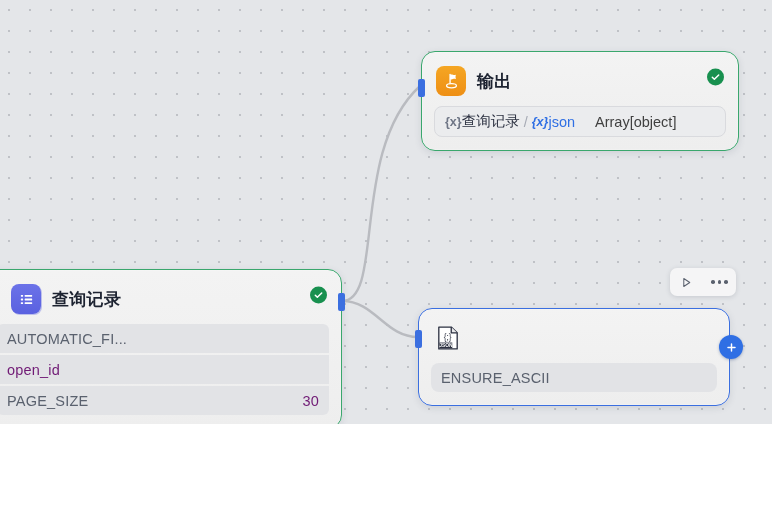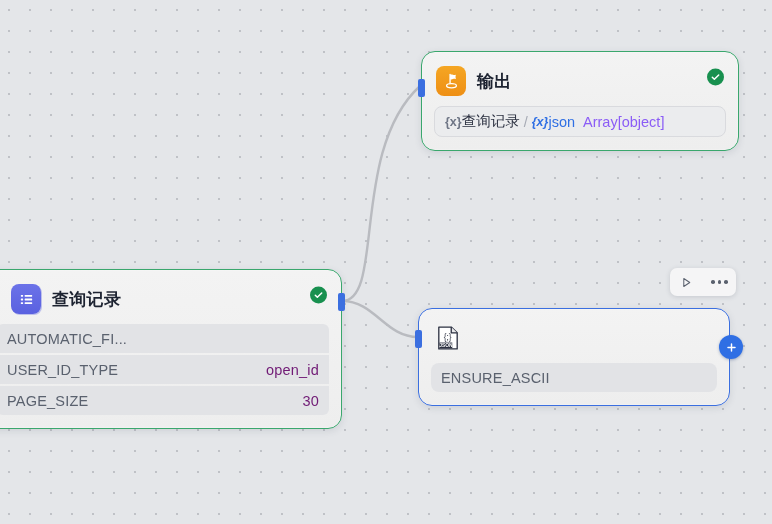--- a/index.html
+++ b/index.html
@@ -5,21 +5,21 @@
   * { box-sizing: border-box; margin: 0; padding: 0; }
   html, body {
     width: 772px; height: 524px;
     overflow: hidden;
     font-family: "Liberation Sans", "DejaVu Sans", sans-serif;
   }
 
   #canvas {
     position: relative;
     width: 772px;
-    height: 524px;
+    height: 424px;
     background-color: #e4e6e9;
     background-image:
       radial-gradient(circle at 1px 1px, rgba(160,163,170,0.55) 1.1px, transparent 1.3px);
     background-size: 21px 21px;
     background-position: 8px 9px;
     overflow: hidden;
   }
 
   
   #edges {
@@ -126,21 +126,21 @@
     padding: 0 10px;
     font-size: 14.5px;
     white-space: nowrap;
     overflow: hidden;
   }
   .tok-x { color: #6e7585; font-size: 12.5px; font-weight: bold; }
   .tok-x.blue { color: #2f6fe4; font-style: italic; }
   .tok-name-dark { color: #2b3040; }
   .tok-name-blue { color: #2f6fe4; }
   .tok-sep { color: #a7abb5; margin: 0 4px; }
-  .tok-type { color: #8b5cf6; margin-left: 8px; }
+  .tok-type { color: #404040; margin-left: 20px; }
 
   
   .handle {
     position: absolute;
     width: 7px; height: 18px;
     background: #3b6fe0;
     border-radius: 2px;
     z-index: 5;
   }
   .handle.left  { left: -4px; }
@@ -233,21 +233,20 @@
           <path d="M5 12.5l4.5 4.5L19 7.5" fill="none" stroke="#ffffff" stroke-width="3.2" stroke-linecap="round" stroke-linejoin="round"></path>
         </svg>
       </div>
     </div>
 
     <div class="node-body rows-stack" style="padding-left:38px;">
       <div class="param-row single">
         <span class="pkey">AUTOMATIC_FI...</span>
       </div>
       <div class="param-row">
-        <span class="pkey">USER_ID_TYPE</span>
         <span class="pval">open_id</span>
       </div>
       <div class="param-row">
         <span class="pkey">PAGE_SIZE</span>
         <span class="pval">30</span>
       </div>
     </div>
   </div>
 
   <div id="node-toolbar">

